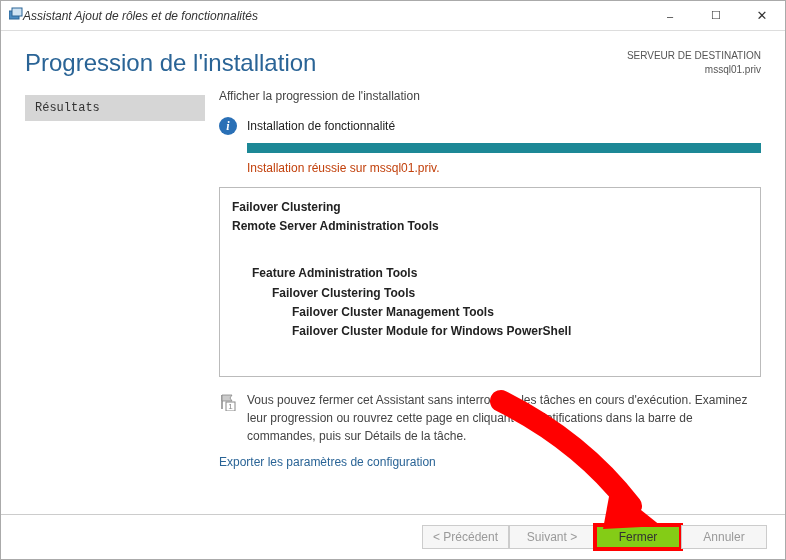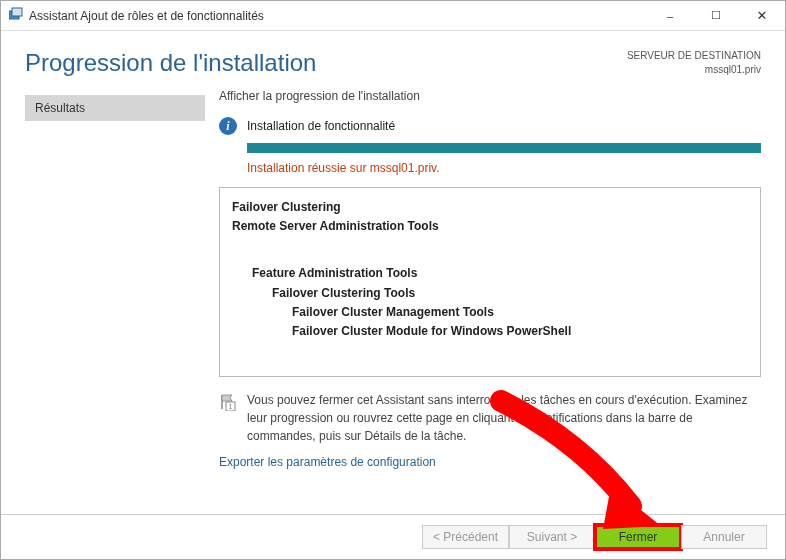--- a/index.html
+++ b/index.html
@@ -1,27 +1,27 @@
 <!DOCTYPE html>
 <html><head>
 <meta charset="utf-8">
 <style>
   * { box-sizing: border-box; margin: 0; padding: 0; }
   body { font-family: "Segoe UI", Tahoma, sans-serif; font-size: 12px; color: #222; background: #fff; }
   .window { width: 786px; height: 560px; border: 1px solid #aaa; display: flex; flex-direction: column; background: #fff; position: relative; }
   .titlebar { height: 30px; display: flex; align-items: center; border-bottom: 1px solid #ddd; }
-  .titlebar .title { padding-left: 8px; display: flex; align-items: center; gap: 6px; font-size: 12px; color: #333; }
+  .titlebar .title { padding-left: 8px; display: flex; align-items: center; font-size: 12px; color: #333; font-style: italic; }
   .titlebar .controls { margin-left: auto; display: flex; }
   .titlebar .control { width: 46px; height: 30px; display: flex; align-items: center; justify-content: center; font-family: "Segoe UI Symbol", sans-serif; font-size: 11px; color: #333; }
   .titlebar .control.close { font-size: 13px; }
   .header { display: flex; align-items: flex-end; padding: 18px 24px 12px 24px; }
   .header h1 { font-weight: 300; color: #2a6496; font-size: 24px; letter-spacing: 0px; }
   .header .dest { margin-left: auto; text-align: right; font-size: 10px; color: #555; line-height: 1.4; }
   .body { display: flex; flex: 1; padding: 0 24px 8px 24px; overflow: hidden; }
-  .sidebar { width: 180px; padding-top: 6px; }
+  .sidebar { width: 180px; padding-top: 6px; font-family: Liberation Mono, monospace; }
   .sidebar .step { padding: 6px 10px; color: #888; font-size: 12px; }
   .sidebar .step.active { background: #d6d6d6; color: #333; }
   .main { flex: 1; padding-left: 14px; display: flex; flex-direction: column; }
   .main .subhead { font-size: 12px; color: #444; margin-bottom: 14px; }
   .status-row { display: flex; align-items: center; gap: 10px; margin-bottom: 4px; }
   .info-icon { width: 18px; height: 18px; border-radius: 50%; background: #2a70b6; color: #fff; display: flex; align-items: center; justify-content: center; font-weight: bold; font-size: 12px; font-style: italic; font-family: Georgia, serif; }
   .progress { height: 10px; background: #1c8896; margin: 4px 0 8px 28px; }
   .status-msg { margin-left: 28px; color: #c2410c; font-size: 12px; margin-bottom: 12px; }
   .features-box { border: 1px solid #bbb; padding: 10px 12px; height: 190px; overflow: auto; line-height: 1.6; }
   .features-box .lvl0 { font-weight: 700; }

